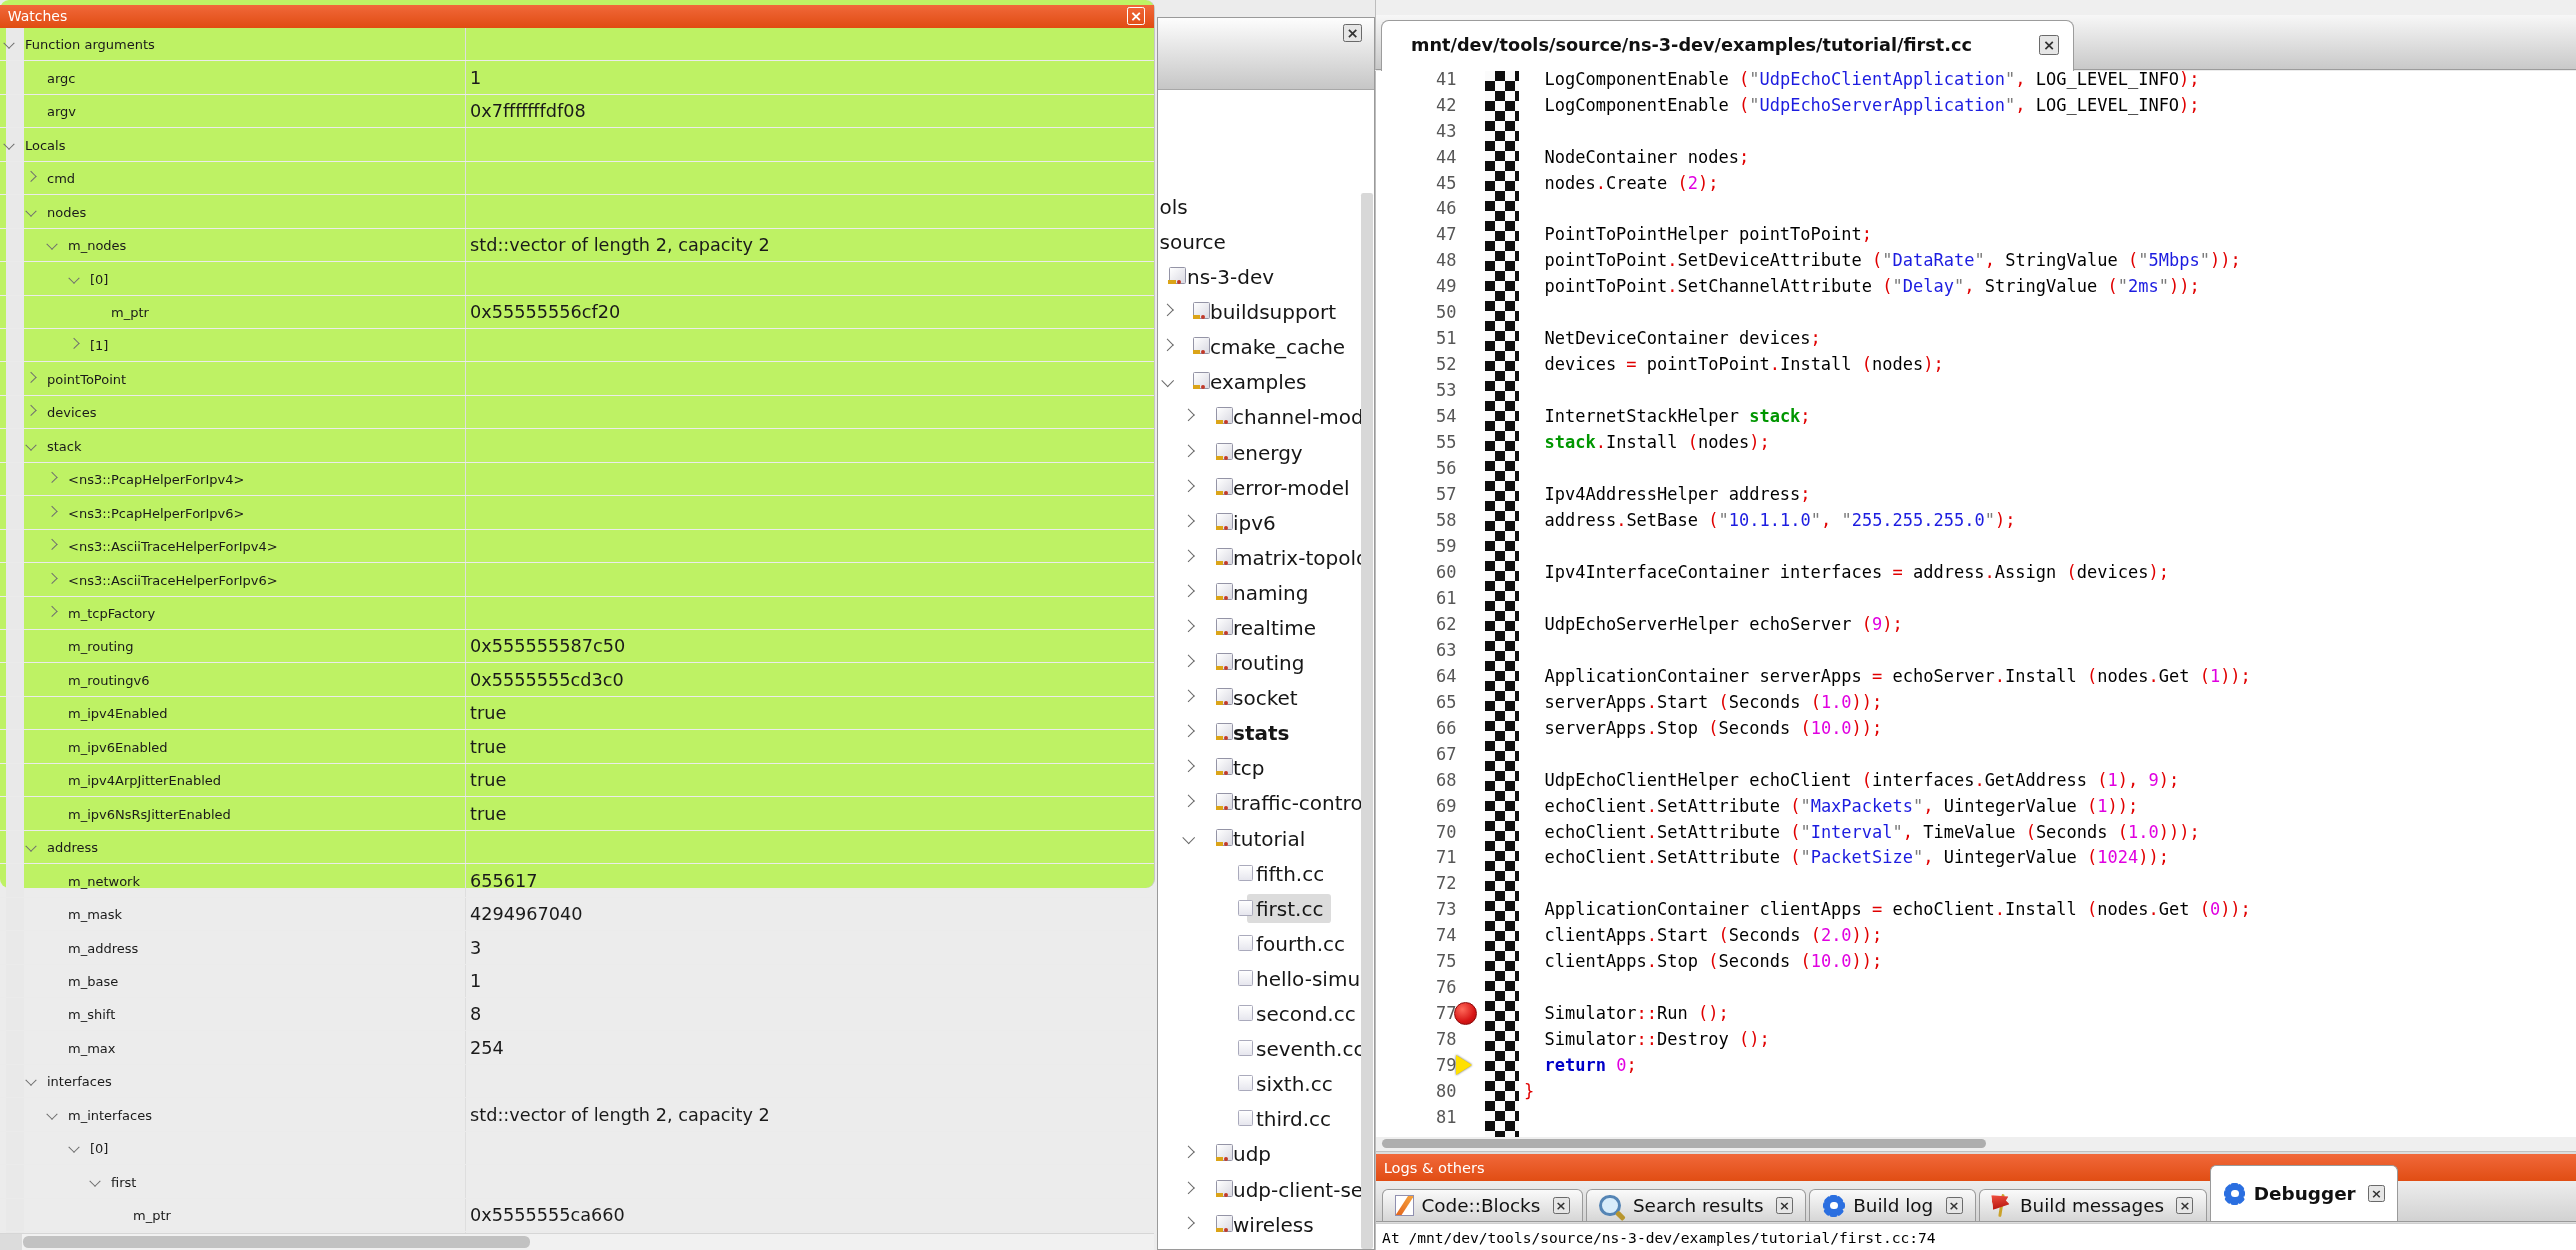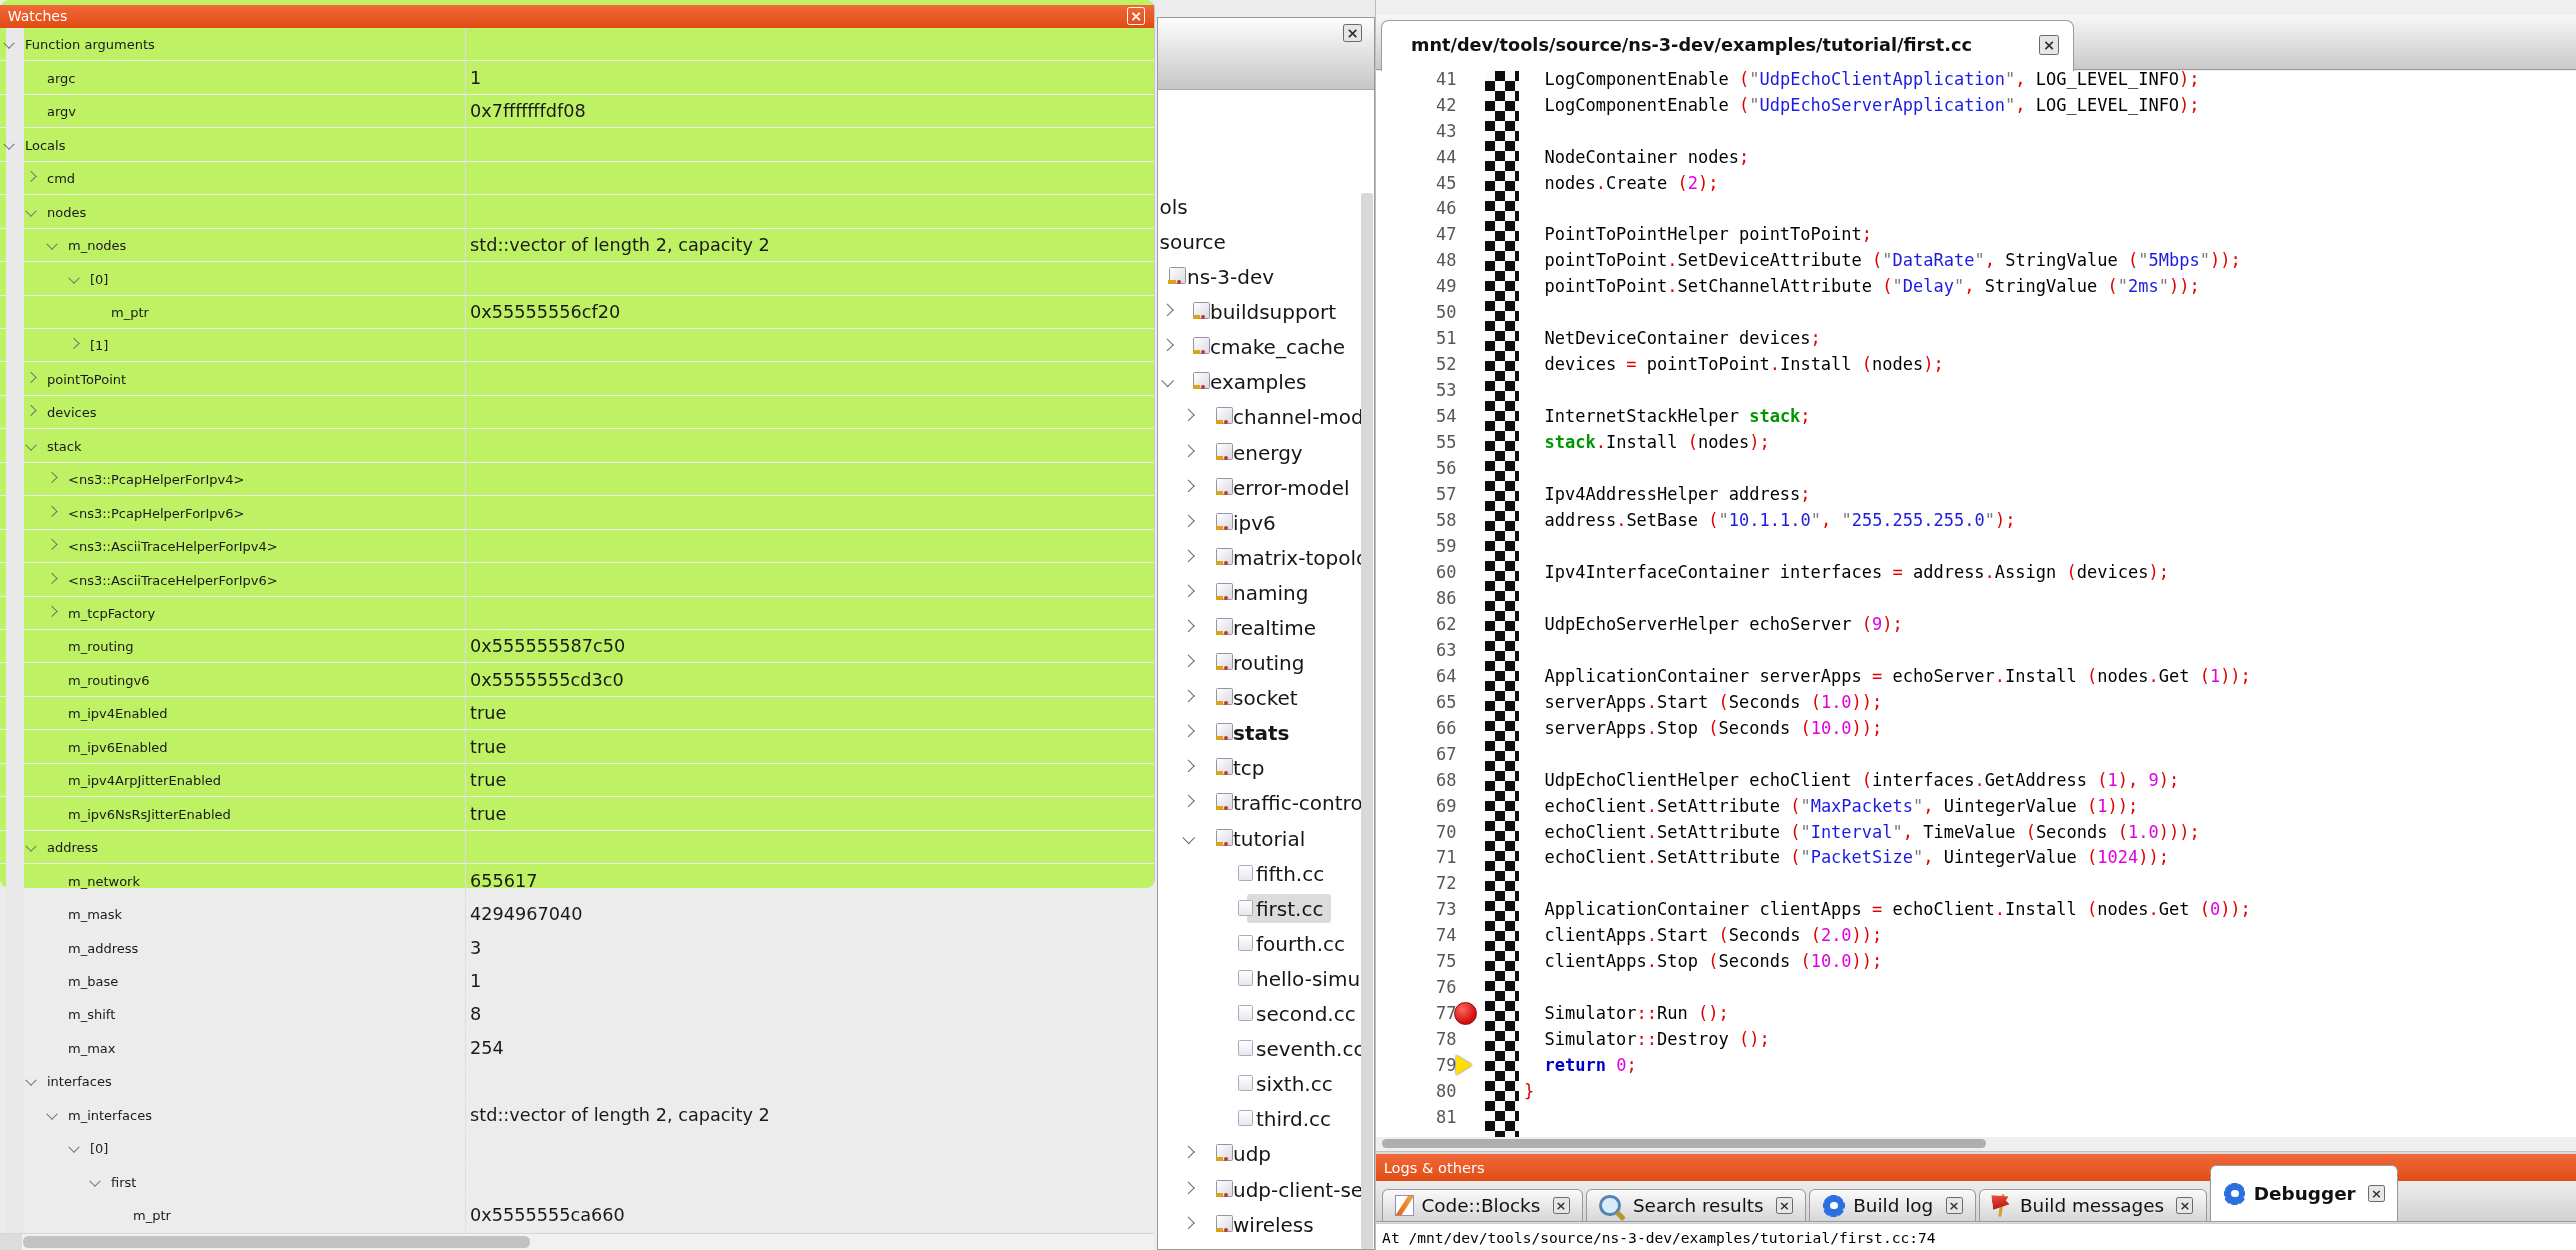--- a/index.html
+++ b/index.html
@@ -523,21 +523,21 @@
         <div class="cnum" style="top: 384px;">56</div>
         <div class="cline" style="top: 384px;"></div>
         <div class="cnum" style="top: 410px;">57</div>
         <div class="cline" style="top: 410px;"><span class="tok-p">  Ipv4AddressHelper address</span><span class="tok-o">;</span></div>
         <div class="cnum" style="top: 436px;">58</div>
         <div class="cline" style="top: 436px;"><span class="tok-p">  address</span><span class="tok-o">.</span><span class="tok-p">SetBase </span><span class="tok-o">(</span><span class="tok-q">"</span><span class="tok-s">10.1.1.0</span><span class="tok-q">"</span><span class="tok-o">,</span><span class="tok-p"> </span><span class="tok-q">"</span><span class="tok-s">255.255.255.0</span><span class="tok-q">"</span><span class="tok-o">);</span></div>
         <div class="cnum" style="top: 462px;">59</div>
         <div class="cline" style="top: 462px;"></div>
         <div class="cnum" style="top: 488px;">60</div>
         <div class="cline" style="top: 488px;"><span class="tok-p">  Ipv4InterfaceContainer interfaces </span><span class="tok-o">=</span><span class="tok-p"> address</span><span class="tok-o">.</span><span class="tok-p">Assign </span><span class="tok-o">(</span><span class="tok-p">devices</span><span class="tok-o">);</span></div>
-        <div class="cnum" style="top: 514px;">86</div>
+        <div class="cnum" style="top: 514px;">61</div>
         <div class="cline" style="top: 514px;"></div>
         <div class="cnum" style="top: 540px;">62</div>
         <div class="cline" style="top: 540px;"><span class="tok-p">  UdpEchoServerHelper echoServer </span><span class="tok-o">(</span><span class="tok-n">9</span><span class="tok-o">);</span></div>
         <div class="cnum" style="top: 566px;">63</div>
         <div class="cline" style="top: 566px;"></div>
         <div class="cnum" style="top: 592px;">64</div>
         <div class="cline" style="top: 592px;"><span class="tok-p">  ApplicationContainer serverApps </span><span class="tok-o">=</span><span class="tok-p"> echoServer</span><span class="tok-o">.</span><span class="tok-p">Install </span><span class="tok-o">(</span><span class="tok-p">nodes</span><span class="tok-o">.</span><span class="tok-p">Get </span><span class="tok-o">(</span><span class="tok-n">1</span><span class="tok-o">));</span></div>
         <div class="cnum" style="top: 618px;">65</div>
         <div class="cline" style="top: 618px;"><span class="tok-p">  serverApps</span><span class="tok-o">.</span><span class="tok-p">Start </span><span class="tok-o">(</span><span class="tok-p">Seconds </span><span class="tok-o">(</span><span class="tok-n">1.0</span><span class="tok-o">));</span></div>
         <div class="cnum" style="top: 644px;">66</div>

